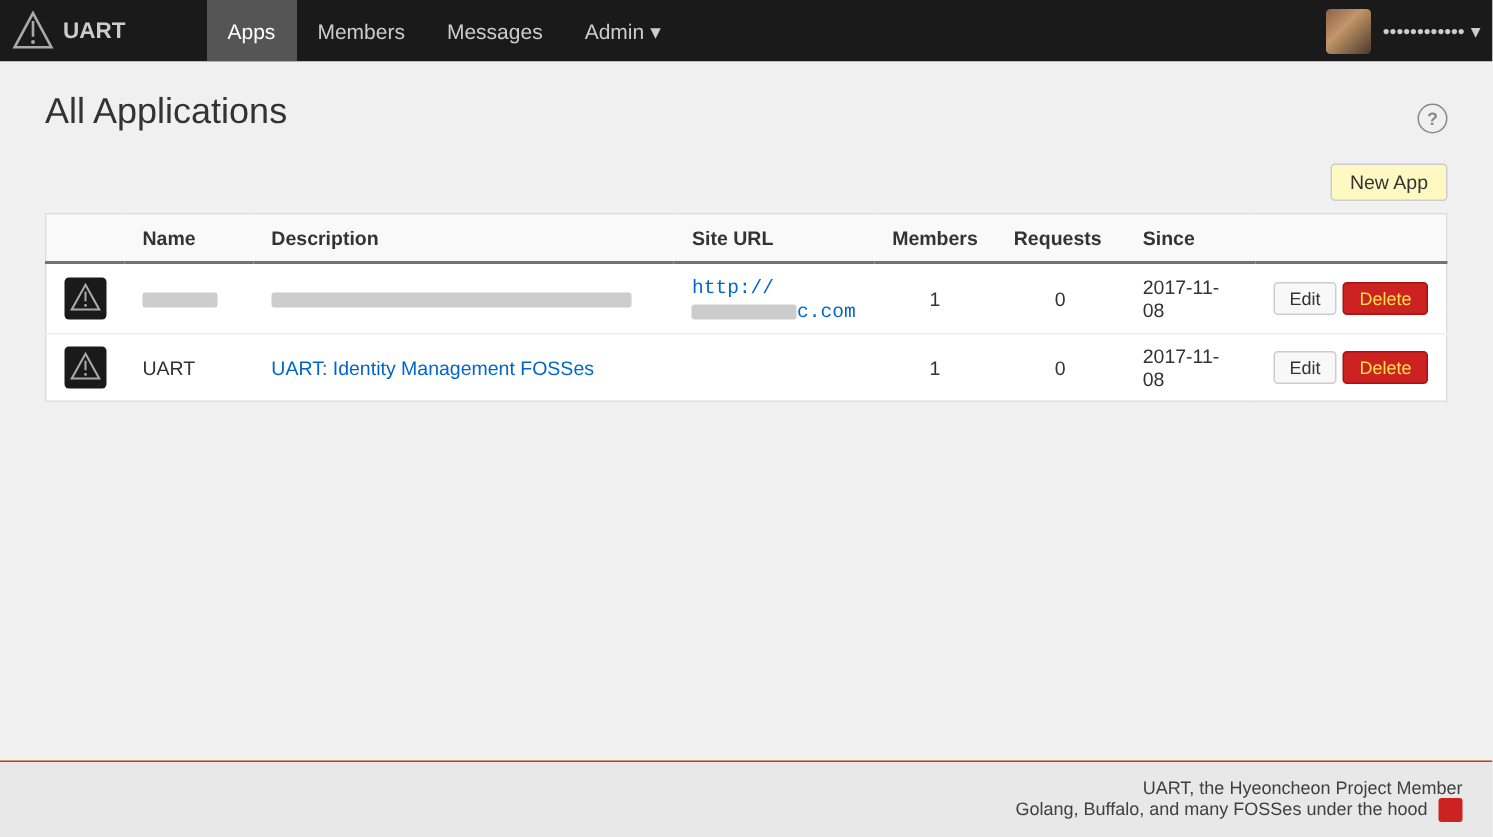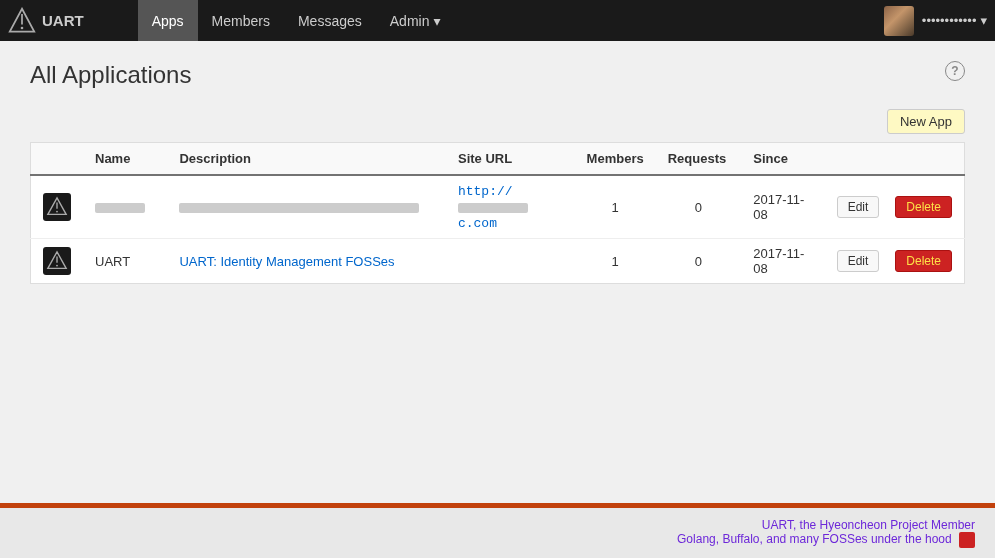--- a/index.html
+++ b/index.html
@@ -76,21 +76,21 @@
 
     
     main {
       flex: 1;
       padding: 20px 30px;
       background: #f0f0f0;
     }
 
     .page-header {
       display: flex;
-      align-items: flex-start;
+      align-items: flex-end;
       justify-content: space-between;
       margin-bottom: 20px;
       gap: 26px;
     }
     .page-title {
       font-size: 24px;
       font-weight: 300;
       color: #333;
     }
     .help-icon {
@@ -175,21 +175,21 @@
     .app-desc-link { color: #0066cc; text-decoration: none; }
 
     .redacted-text {
       display: inline-block;
       background: #ccc;
       border-radius: 2px;
       height: 10px;
       vertical-align: middle;
     }
 
-    .actions-cell { display: flex; justify-content: flex-end; gap: 16px; align-items: center; }
+    .actions-cell { display: flex; justify-content: flex-end; gap: 4px; align-items: center; }
 
     .btn-edit {
       background: #f8f8f8;
       border: 1px solid #ccc;
       color: #333;
       padding: 3px 10px;
       font-size: 12px;
       cursor: pointer;
       border-radius: 3px;
     }
@@ -200,25 +200,25 @@
       color: #fde047;
       padding: 3px 10px;
       font-size: 12px;
       cursor: pointer;
       border-radius: 3px;
     }
 
     
     footer {
       background: #e8e8e8;
-      border-top: 5px solid #c2410c;
+      border-top: 1px solid #c2410c;
       padding: 10px 20px;
       text-align: right;
       font-size: 12px;
-      color: #6d28d9;
+      color: #404040;
     }
     footer .footer-logo {
       display: inline-block;
       width: 16px;
       height: 16px;
       background: #cc2222;
       border-radius: 2px;
       margin-left: 4px;
       vertical-align: middle;
     }

